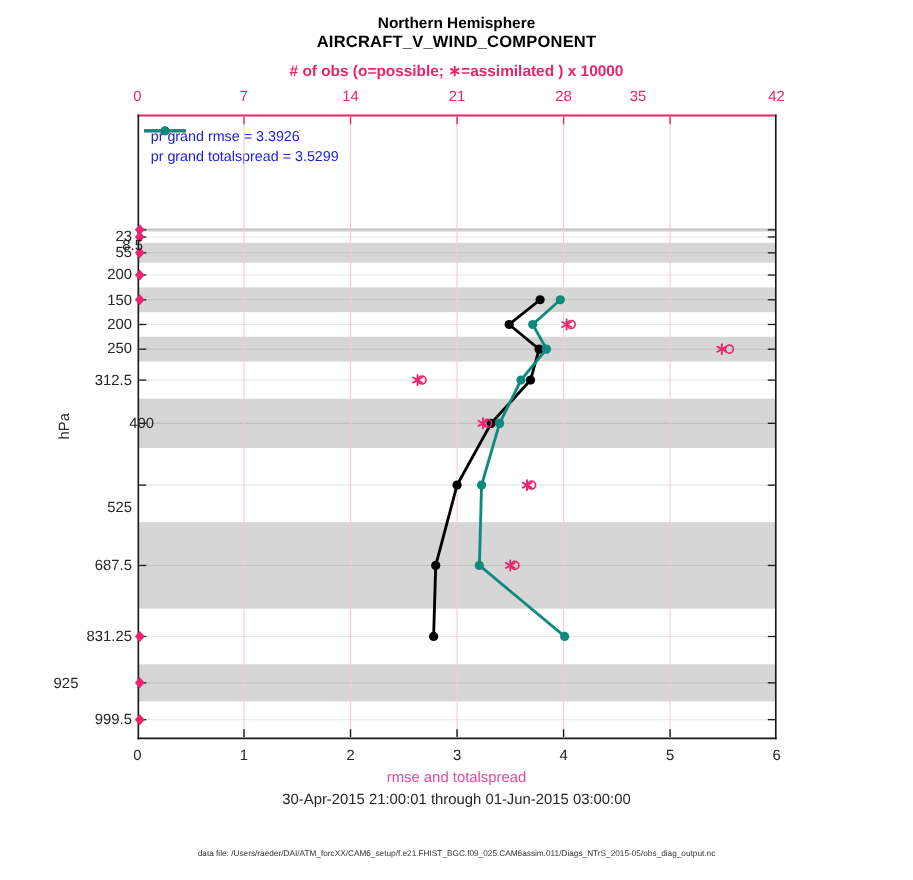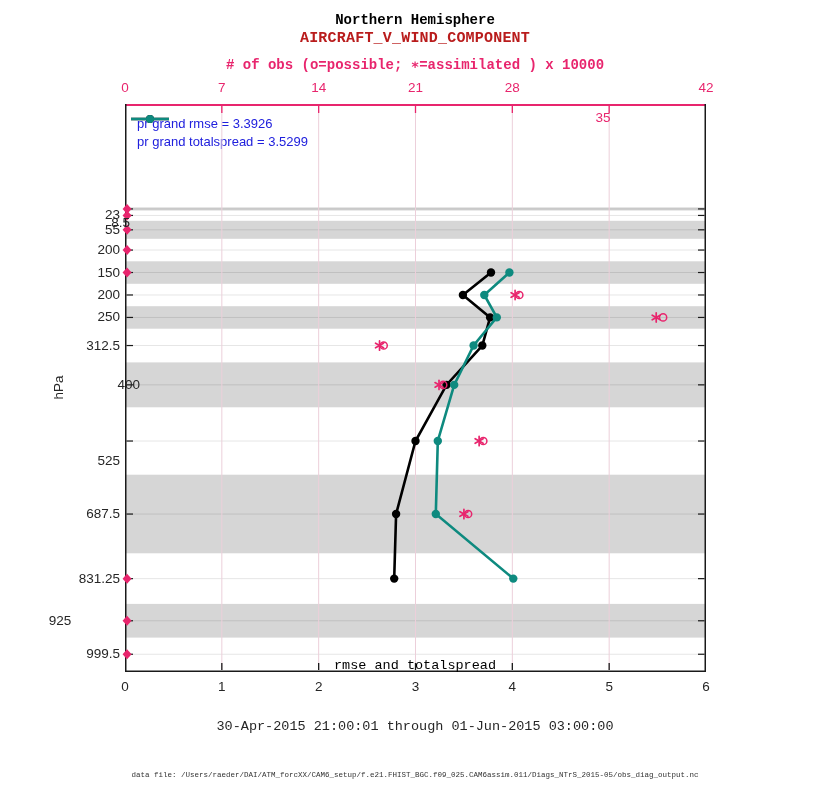--- a/index.html
+++ b/index.html
@@ -1,22 +1,22 @@
 <!DOCTYPE html>
 <html><head>
 <meta charset="utf-8">
 <style>
   html,body{margin:0;padding:0;background:#ffffff;}
   .canvas{position:relative;width:830px;height:800px;background:#fff;
           font-family:"Liberation Sans", sans-serif;overflow:hidden;}
-  .ctr{position:absolute;left:0;width:830px;text-align:center;font-family:Liberation Mono, monospace;}
+  .ctr{position:absolute;left:0;width:830px;text-align:center;}
   .title1{top:12px;font-size:14px;font-weight:bold;color:#000;}
-  .title2{top:30px;font-size:15px;font-weight:bold;color:#b91c1c;letter-spacing:.2px;}
+  .title2{top:30px;font-size:15px;font-weight:bold;color:#000000;letter-spacing:.2px;}
   .obslabel{top:56px;font-size:14px;font-weight:bold;color:#e8256d;}
-  .xlabel{top:658px;font-size:13.5px;color:#000000;}
+  .xlabel{top:699px;font-size:13.5px;color:#ec4899;}
   .datecap{top:719px;font-size:13.5px;color:#262626;}
   .filecap{top:771px;font-size:7.5px;color:#333;}
   .plot{position:absolute;left:125px;top:104px;width:581px;height:568px;}
   .plot svg{position:absolute;left:0;top:0;overflow:visible;}
   .tick-label{position:absolute;width:40px;text-align:center;font-size:13.5px;}
   .ttick{color:#e8256d;}
   .btick{color:#262626;}
   .ltick{position:absolute;left:0;width:120px;text-align:right;font-size:13.5px;color:#262626;}
   .ylab{position:absolute;left:30px;top:380px;width:56px;text-align:center;
         font-size:13.5px;color:#262626;transform:rotate(-90deg);transform-origin:50% 50%;}
@@ -175,21 +175,21 @@
     </div>
 
   <div class="ctr xlabel">rmse and totalspread</div>
   <div class="ctr datecap">30-Apr-2015 21:00:01 through 01-Jun-2015 03:00:00</div>
   <div class="ctr filecap">data file: /Users/raeder/DAI/ATM_forcXX/CAM6_setup/f.e21.FHIST_BGC.f09_025.CAM6assim.011/Diags_NTrS_2015-05/obs_diag_output.nc</div>
 <div class="tick-label ttick" style="position: absolute; left: 105px; top: 80px;">0</div>
     <div class="tick-label ttick" style="position: absolute; left: 201.833px; top: 80px;">7</div>
     <div class="tick-label ttick" style="position: absolute; left: 298.667px; top: 80px;">14</div>
     <div class="tick-label ttick" style="position: absolute; left: 395.5px; top: 80px;">21</div>
     <div class="tick-label ttick" style="position: absolute; left: 492.333px; top: 80px;">28</div>
-    <div class="tick-label ttick" style="position: absolute; left: 583px; top: 80px; margin-top: 30px;">35</div>
+    <div class="tick-label ttick" style="position: absolute; left: 560px; top: 80px;">35</div>
     <div class="tick-label ttick" style="position: absolute; left: 686px; top: 80px;">42</div>
     <div class="tick-label btick" style="position: absolute; left: 105px; top: 679px;">0</div>
     <div class="tick-label btick" style="position: absolute; left: 201.833px; top: 679px;">1</div>
     <div class="tick-label btick" style="position: absolute; left: 298.667px; top: 679px;">2</div>
     <div class="tick-label btick" style="position: absolute; left: 395.5px; top: 679px;">3</div>
     <div class="tick-label btick" style="position: absolute; left: 492.333px; top: 679px;">4</div>
     <div class="tick-label btick" style="position: absolute; left: 589.167px; top: 679px;">5</div>
     <div class="tick-label btick" style="position: absolute; left: 686px; top: 679px;">6</div>
     <div class="ltick" style="position: absolute; top: 215px; margin-left: 10px;">8.5</div>
     <div class="ltick" style="position: absolute; top: 207.443px;">23</div>

